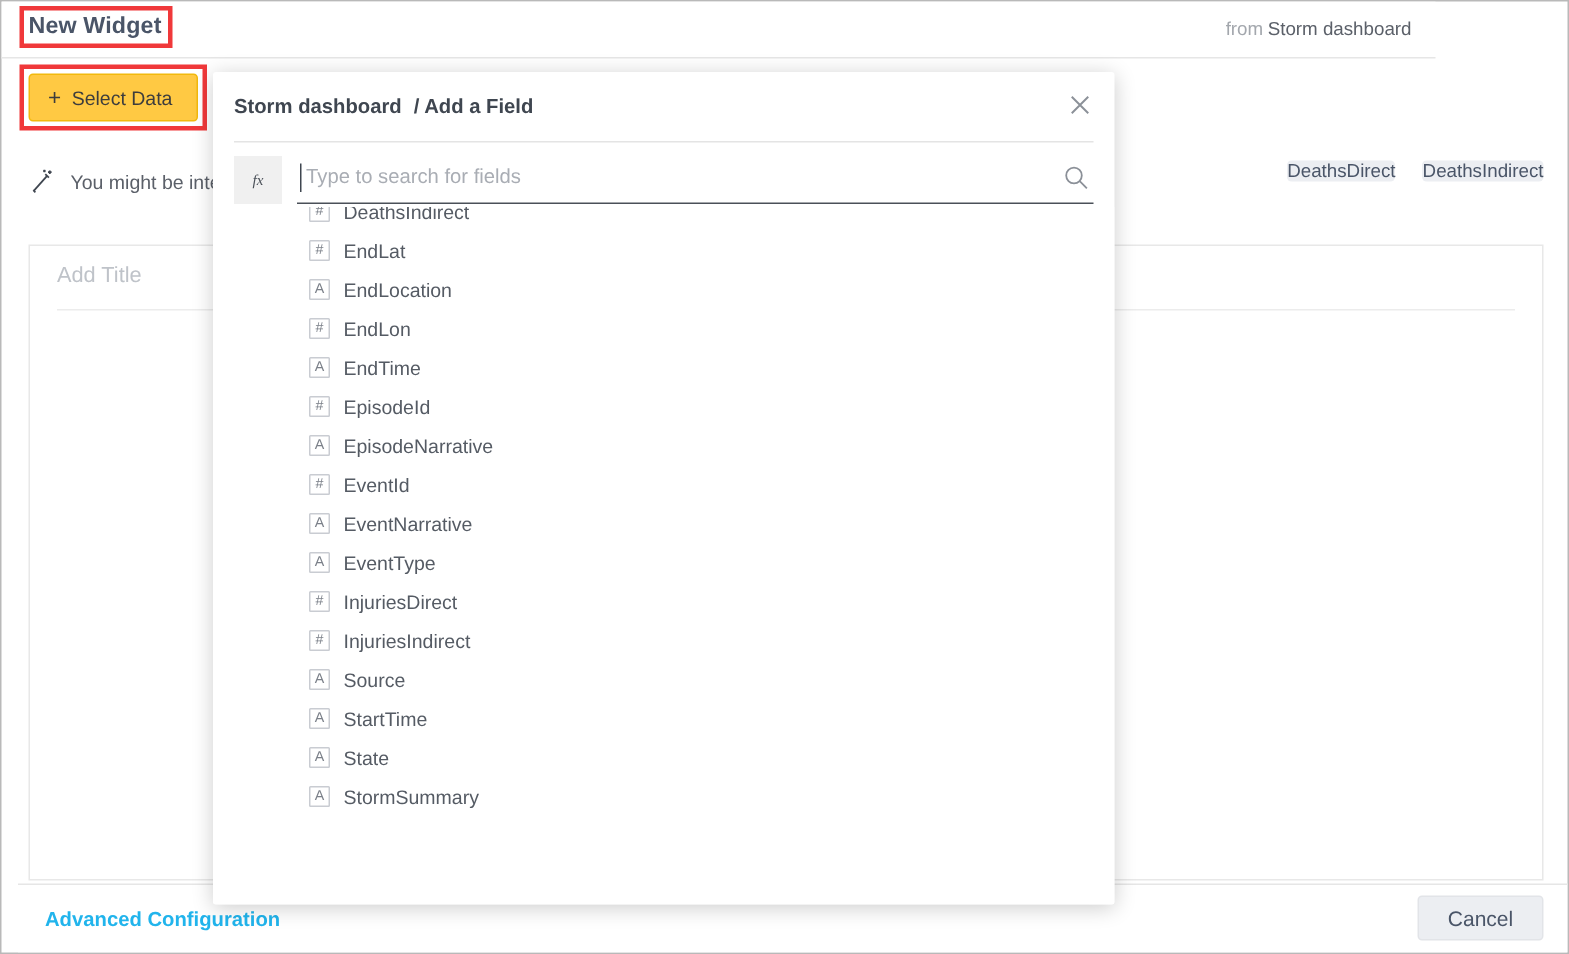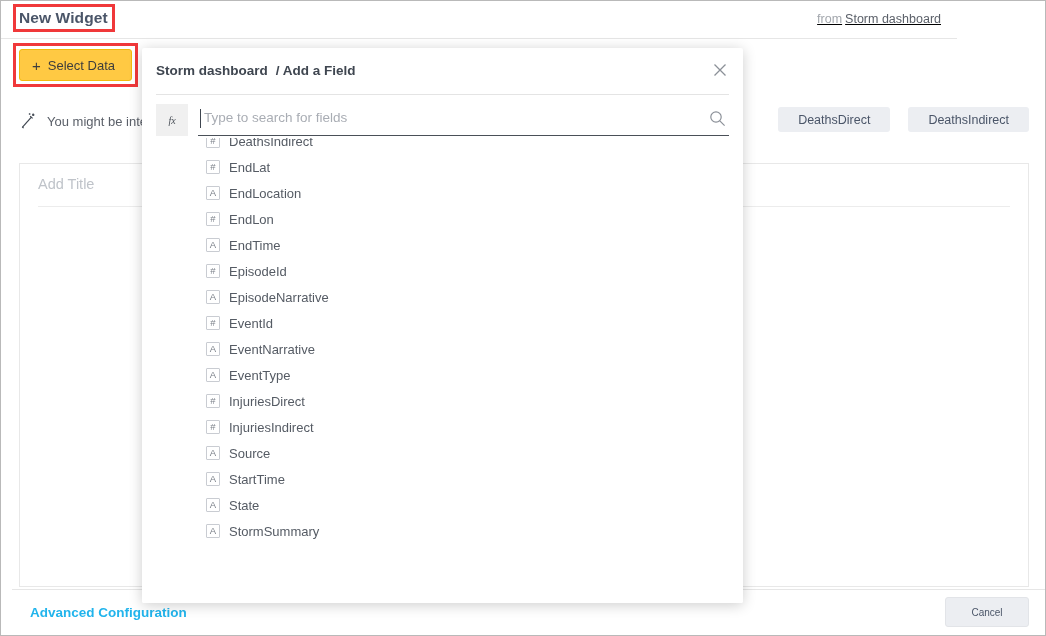--- a/index.html
+++ b/index.html
@@ -27,21 +27,21 @@
     position: absolute; left: 18px; top: 8px;
     font-size: 15.5px; font-weight: bold; color: #4a5568;
     letter-spacing: .1px;
   }
   .title-annotation {
     position: absolute; left: 12px; top: 3px; width: 102px; height: 28px;
     border: 3px solid #f0383a; pointer-events: none;
   }
   .from-wrap {
     position: absolute; right: 16px; top: 11px;
-    font-size: 12.5px; white-space: nowrap; text-decoration: underline;
+    font-size: 12.5px; white-space: nowrap;
   }
   .from-label { color: #a3a7ad; }
   .from-name { color: #5b6069; margin-left: 3px; }
 
   
   .select-data-btn {
     position: absolute; left: 18px; top: 48px;
     height: 32px; padding: 0 16px 0 12px;
     background: #ffc943; border: 1px solid #f2b90d; border-radius: 3px;
     color: #3d3d3d; font-size: 13px;
@@ -58,22 +58,22 @@
   .suggest-row {
     position: absolute; left: 18px; top: 106px; right: 16px; height: 28px;
     display: flex; align-items: center; gap: 10px;
   }
   .wand-icon { width: 18px; height: 18px; flex: 0 0 18px; }
   .suggest-text {
     font-size: 13px; color: #5b6069; white-space: nowrap;
   }
   .chips { position: absolute; right: 0; top: 0; display: flex; gap: 18px; align-items: center; }
   .chip {
-    background: #eceef2; border-radius: 3px; height: 25px;
-    padding: 0 20px; display: flex; align-items: center;
+    background: #eceef2; border-radius: 3px; height: 14px;
+    padding: 0 0; display: flex; align-items: center;
     font-size: 12.5px; color: #4a5568; white-space: nowrap; cursor: pointer;
   }
 
   
   .preview-card {
     position: absolute; left: 18px; top: 162px; right: 16px; bottom: 48px;
     background: #fff; border: 1px solid #e8e8e8;
   }
   .add-title {
     position: absolute; left: 18px; top: 12px;
@@ -90,21 +90,21 @@
     border-top: 1px solid #e6e6e6; background: #fff; margin-left: 11px;
   }
   .adv-config {
     position: absolute; left: 18px; top: 15px;
     font-size: 13.5px; font-weight: bold; color: #21b4ec; cursor: pointer;
   }
   .cancel-btn {
     position: absolute; right: 16px; top: 7px;
     height: 30px; min-width: 84px; padding: 12px 18px;
     background: #eceef2; border: 1px solid #e2e4e8; border-radius: 3px;
-    color: #4a5568; font-size: 10px;
+    color: #4a5568; font-size: 14px;
     display: flex; align-items: center; justify-content: center; cursor: pointer;
   }
 
   
   .modal {
     position: absolute; left: 141px; top: 47px; width: 601px; height: 555px;
     background: #ffffff;
     box-shadow: 0 2px 14px rgba(0,0,0,.20);
     border-radius: 2px;
     overflow: hidden;

